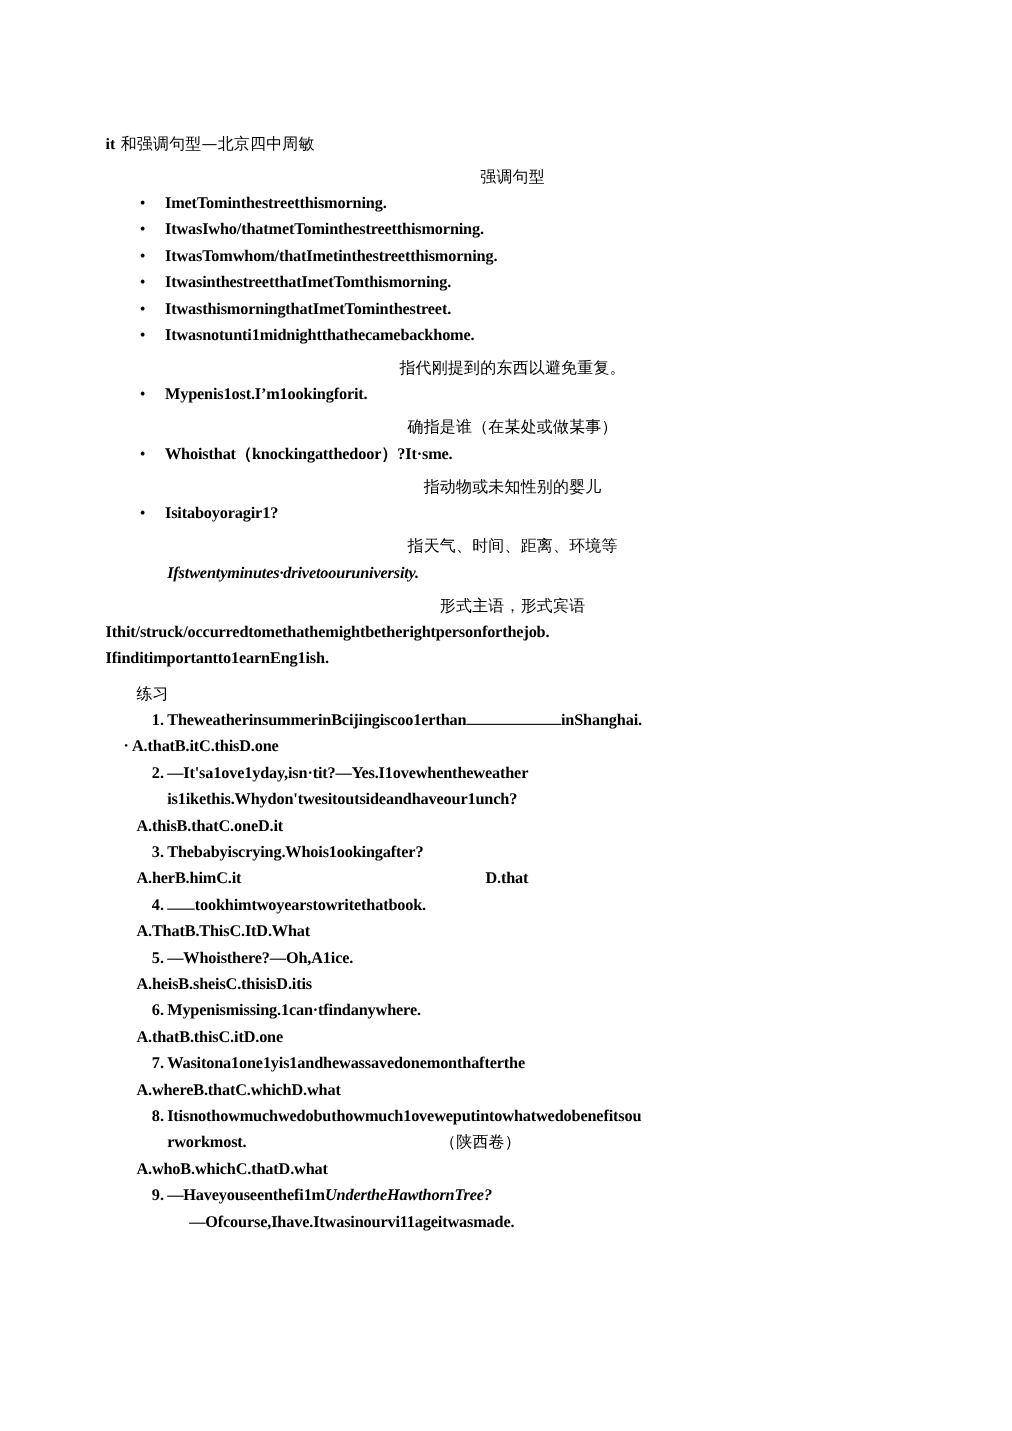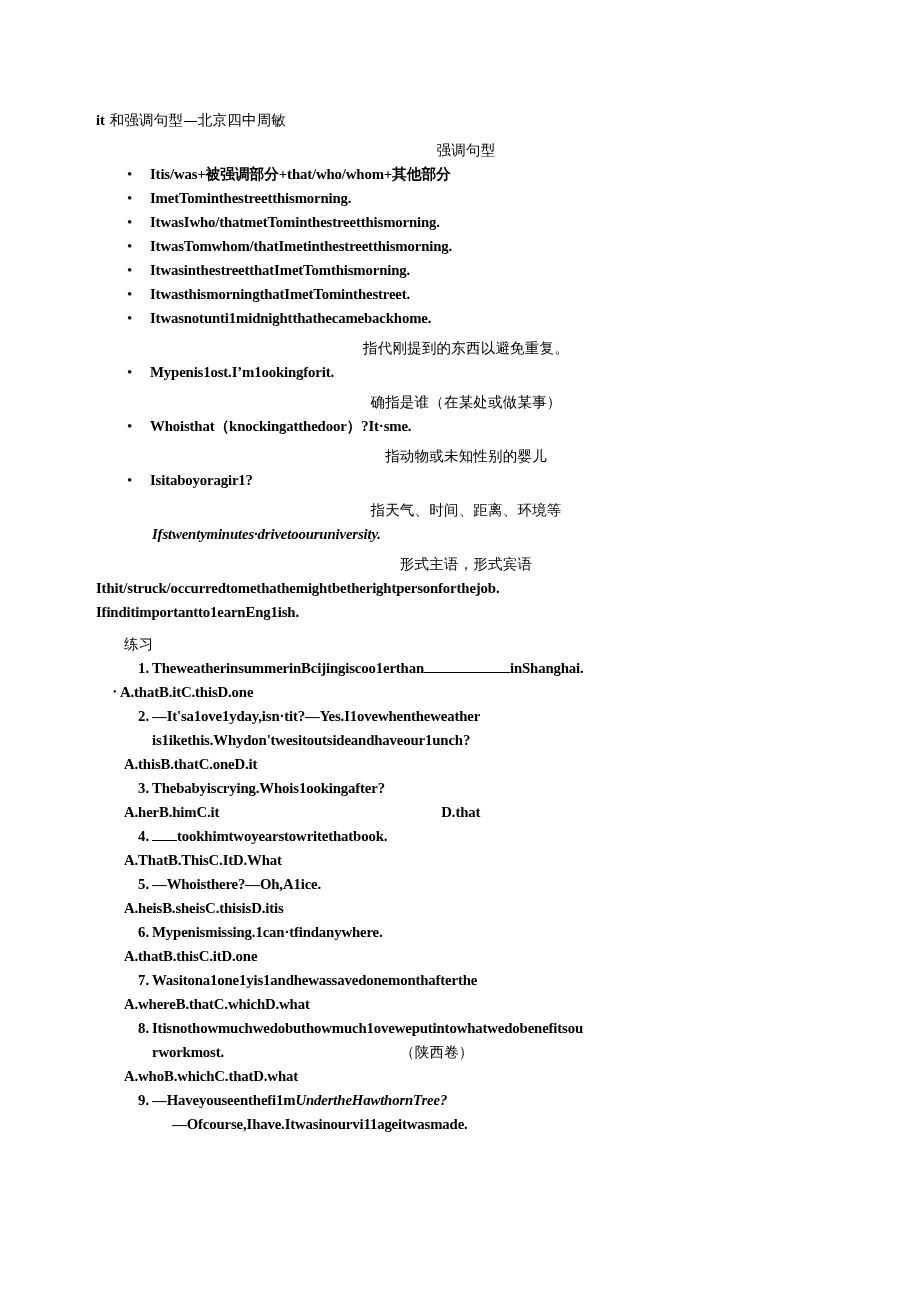--- a/index.html
+++ b/index.html
@@ -19,21 +19,21 @@
   .page {
     position: absolute;
     left: 0; top: 0;
     width: 920px;
     height: 1301px;
     background: #fff;
   }
   .doc {
     position: absolute;
     left: 96px;
-    top: 108px;
+    top: 119px;
     width: 740px;
   }
 
   
   .line {
     line-height: 24px;
     font-size: 14.5px;
     white-space: nowrap;
   }
   .cn {
@@ -150,21 +150,20 @@
 <div class="page">
   <div class="doc">
 
     <div class="title-line">
       <span class="title-latin">it</span><span class="cn"> 和强调句型—北京四中周敏</span>
     </div>
 
     <div class="cn sec-head">强调句型</div>
 
     <ul class="blist">
-      <li><span class="en-b">Itis/was+被强调部分+that/who/whom+其他部分</span></li>
       <li><span class="en-b">ImetTominthestreetthismorning.</span></li>
       <li><span class="en-b">ItwasIwho/thatmetTominthestreetthismorning.</span></li>
       <li><span class="en-b">ItwasTomwhom/thatImetinthestreetthismorning.</span></li>
       <li><span class="en-b">ItwasinthestreetthatImetTomthismorning.</span></li>
       <li><span class="en-b">ItwasthismorningthatImetTominthestreet.</span></li>
       <li><span class="en-b">Itwasnotunti1midnightthathecamebackhome.</span></li>
     </ul>
 
     <div class="cn sec-head">指代刚提到的东西以避免重复。</div>
     <ul class="blist">

